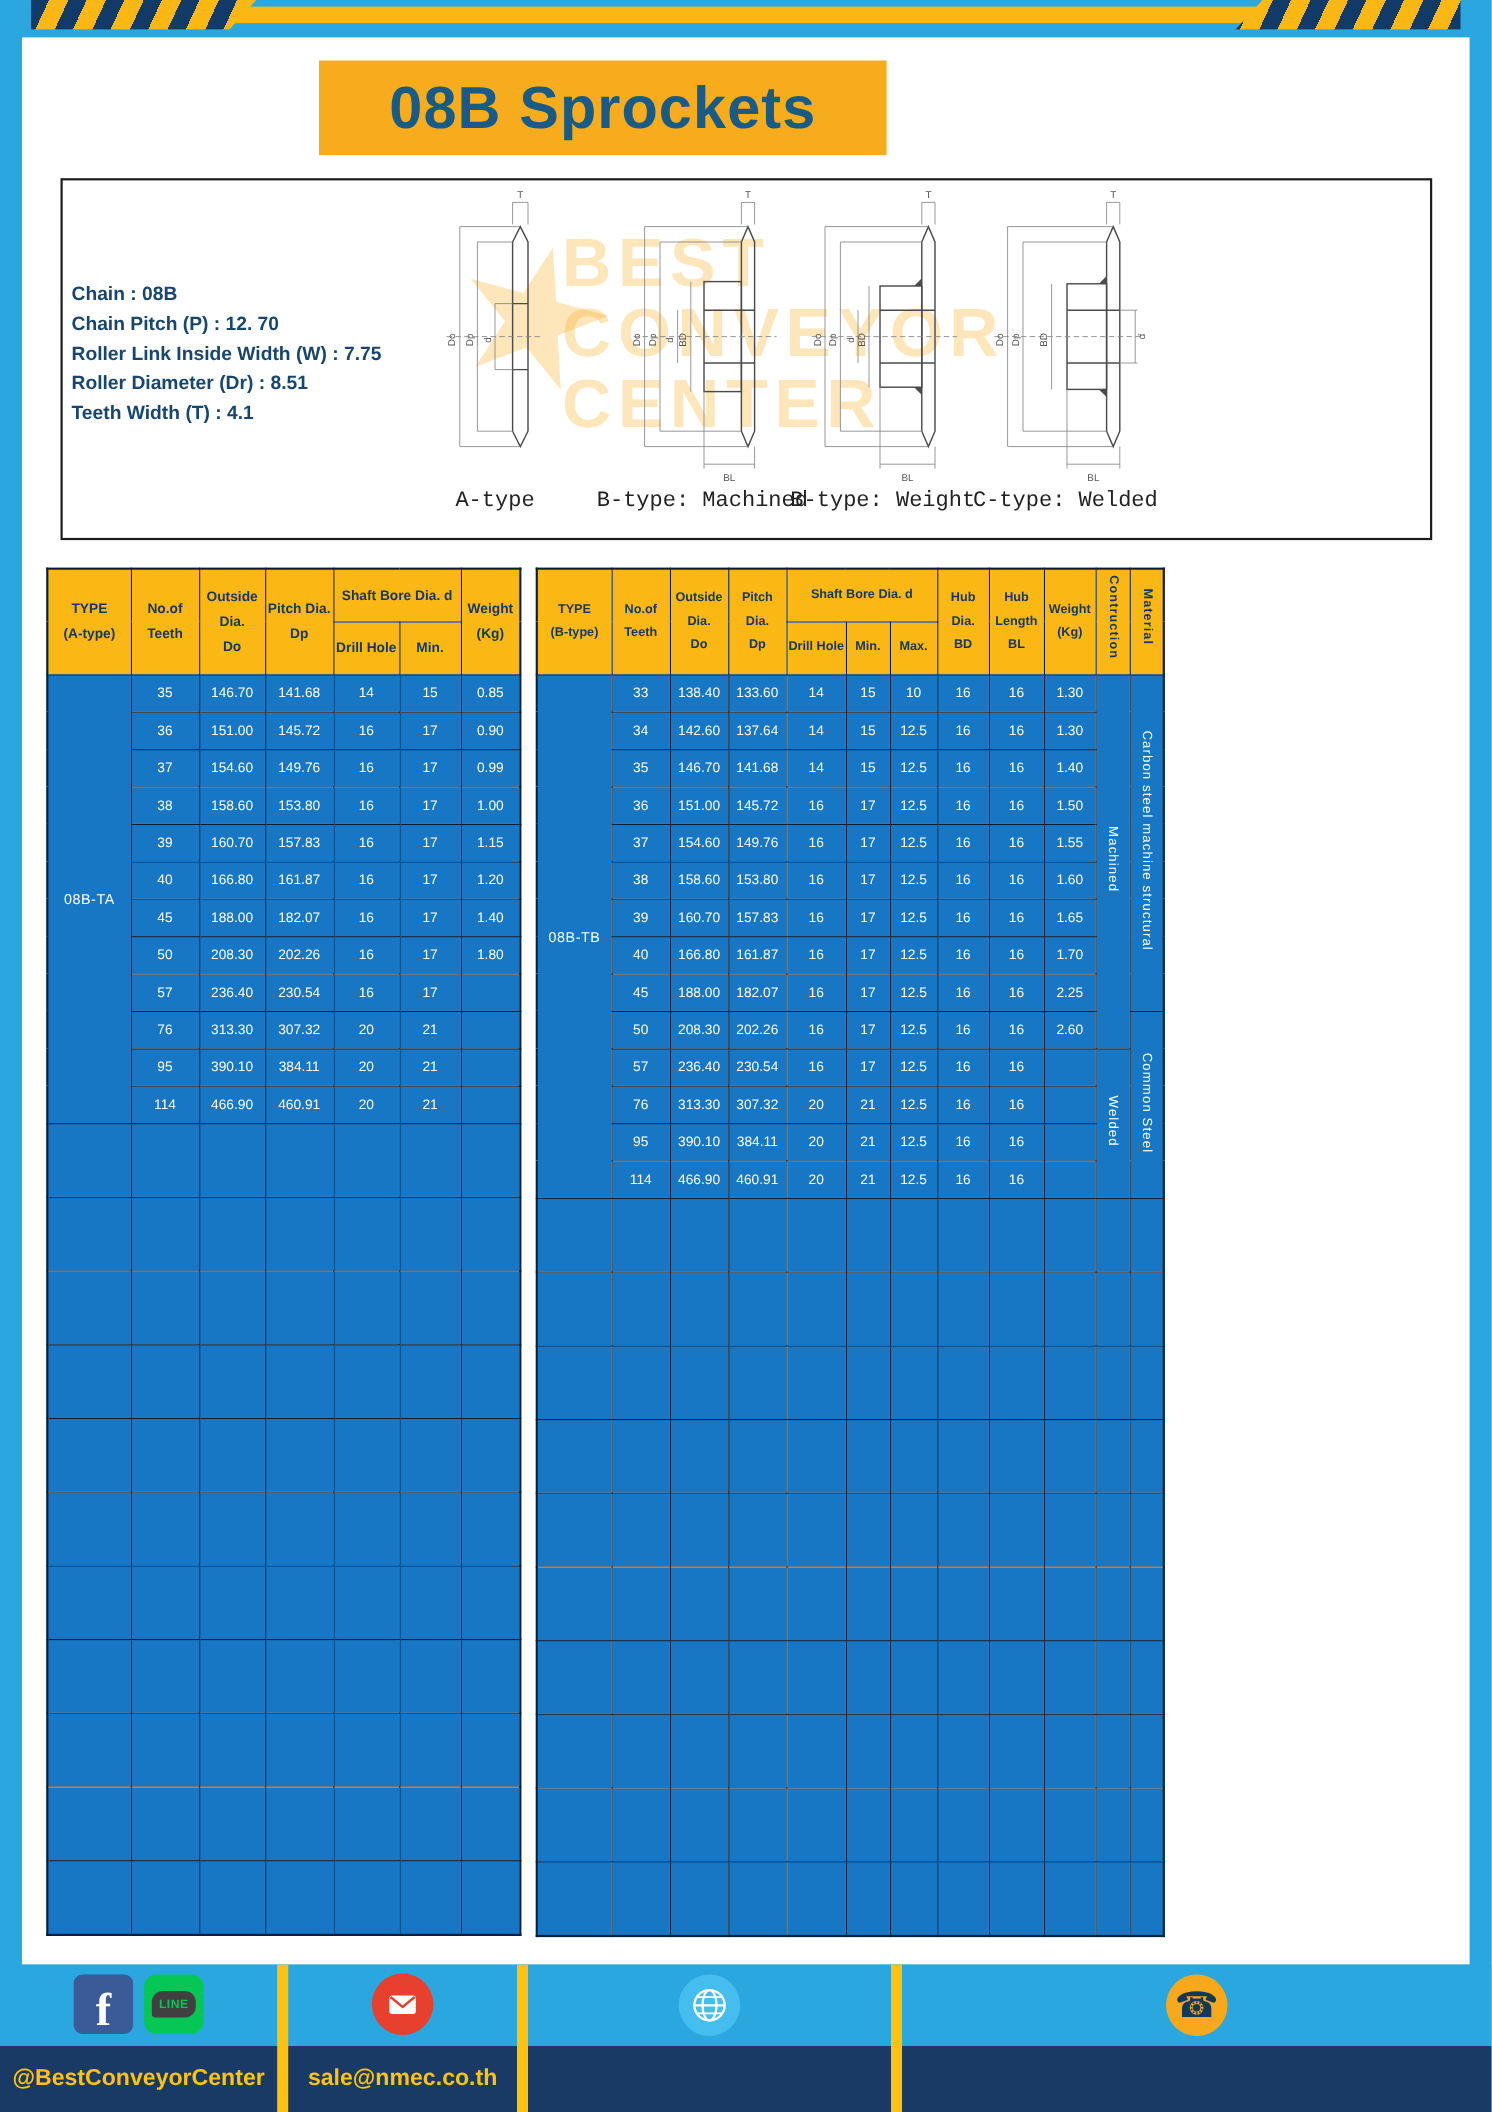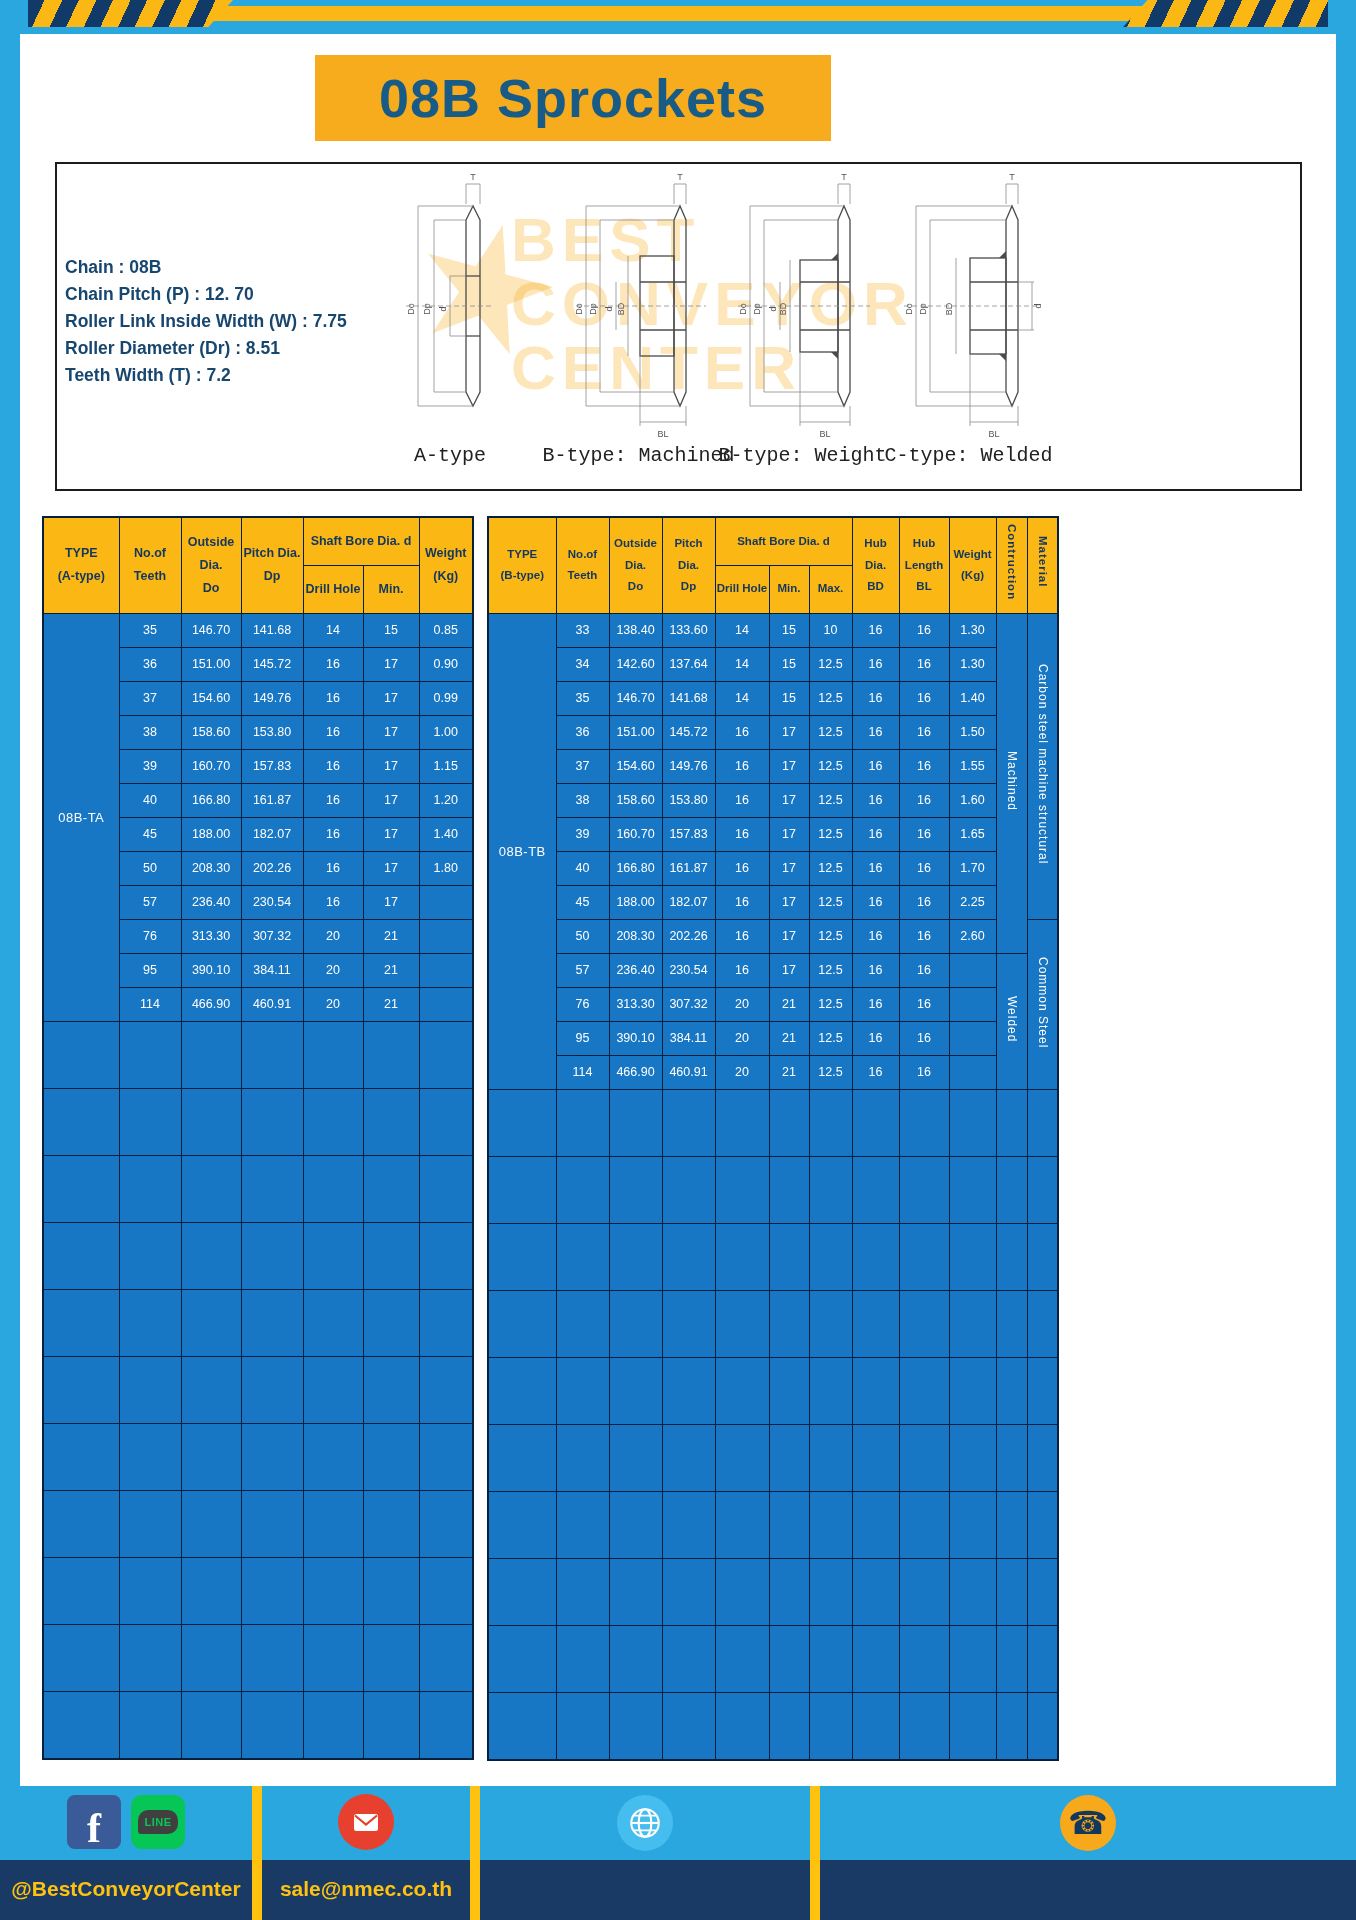--- a/index.html
+++ b/index.html
@@ -10,21 +10,21 @@
   .top-decor { position:absolute; left:0; top:0; width:100%; height:34px; }
   .top-yellow { position:absolute; left:110px; right:110px; top:6px; height:15px; background:#FBB714; }
   .hazard { position:absolute; top:0; height:27px; width:205px;
             background:repeating-linear-gradient(115deg,#123A68 0 15px,#FBB714 15px 31px); }
   .hazard.left  { left:28px;  clip-path:polygon(0 0,100% 0,88% 100%,0 100%); }
   .hazard.right { right:28px; clip-path:polygon(12% 0,100% 0,100% 100%,0 100%); }
 
   
   .card { position:absolute; left:20px; top:34px; width:1316px; height:1752px; background:#fff; }
 
-  .banner { position:absolute; left:295px; top:21px; width:516px; height:86px; background:#F6AC1C;
+  .banner { position:absolute; left:270px; top:21px; width:516px; height:86px; background:#F6AC1C;
             display:flex; align-items:center; justify-content:center; }
   .title { margin:0; color:#175B86; font-size:54px; font-weight:bold; letter-spacing:1px; }
 
   
   .diagram-box { position:absolute; left:35px; top:128px; width:1243px; height:325px;
                  border:2px solid #1c1c1c; background:#fff; overflow:hidden; }
   .specs { position:absolute; left:8px; top:90px; z-index:2; }
   .spec-line { font-size:17.5px; font-weight:bold; color:#17466F; line-height:27px; white-space:nowrap; }
 
   .watermark { position:absolute; left:370px; top:44px; z-index:0; font-weight:800; }
@@ -112,21 +112,21 @@
           <div>CONVEYOR</div>
           <div>CENTER</div>
         </div>
       </div>
 
       <div class="specs">
         <div class="spec-line">Chain : 08B</div>
         <div class="spec-line">Chain Pitch (P) : 12. 70</div>
         <div class="spec-line">Roller Link Inside Width (W) : 7.75</div>
         <div class="spec-line">Roller Diameter (Dr) : 8.51</div>
-        <div class="spec-line">Teeth Width (T) : 7.2</div>
+        <div class="spec-line">Teeth Width (T) : 4.1</div>
       </div>
 
       <figure class="fig fig-a">
         <svg width="140" height="272" viewBox="0 0 140 272">
           <text x="93" y="10" text-anchor="middle">T</text>
           <line class="dm" x1="86" y1="14" x2="100" y2="14"></line>
           <line class="dm" x1="86" y1="14" x2="86" y2="34"></line>
           <line class="dm" x1="100" y1="14" x2="100" y2="34"></line>
           <polygon class="ln" points="86,50 93,36 100,50 100,222 93,236 86,222"></polygon>
           <line class="ln" x1="86" y1="106" x2="100" y2="106"></line>

